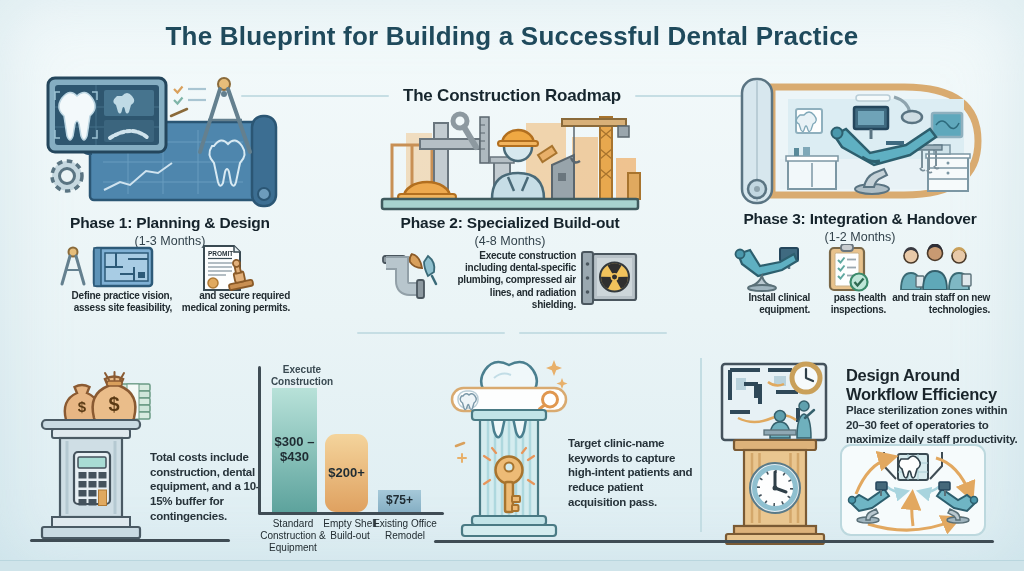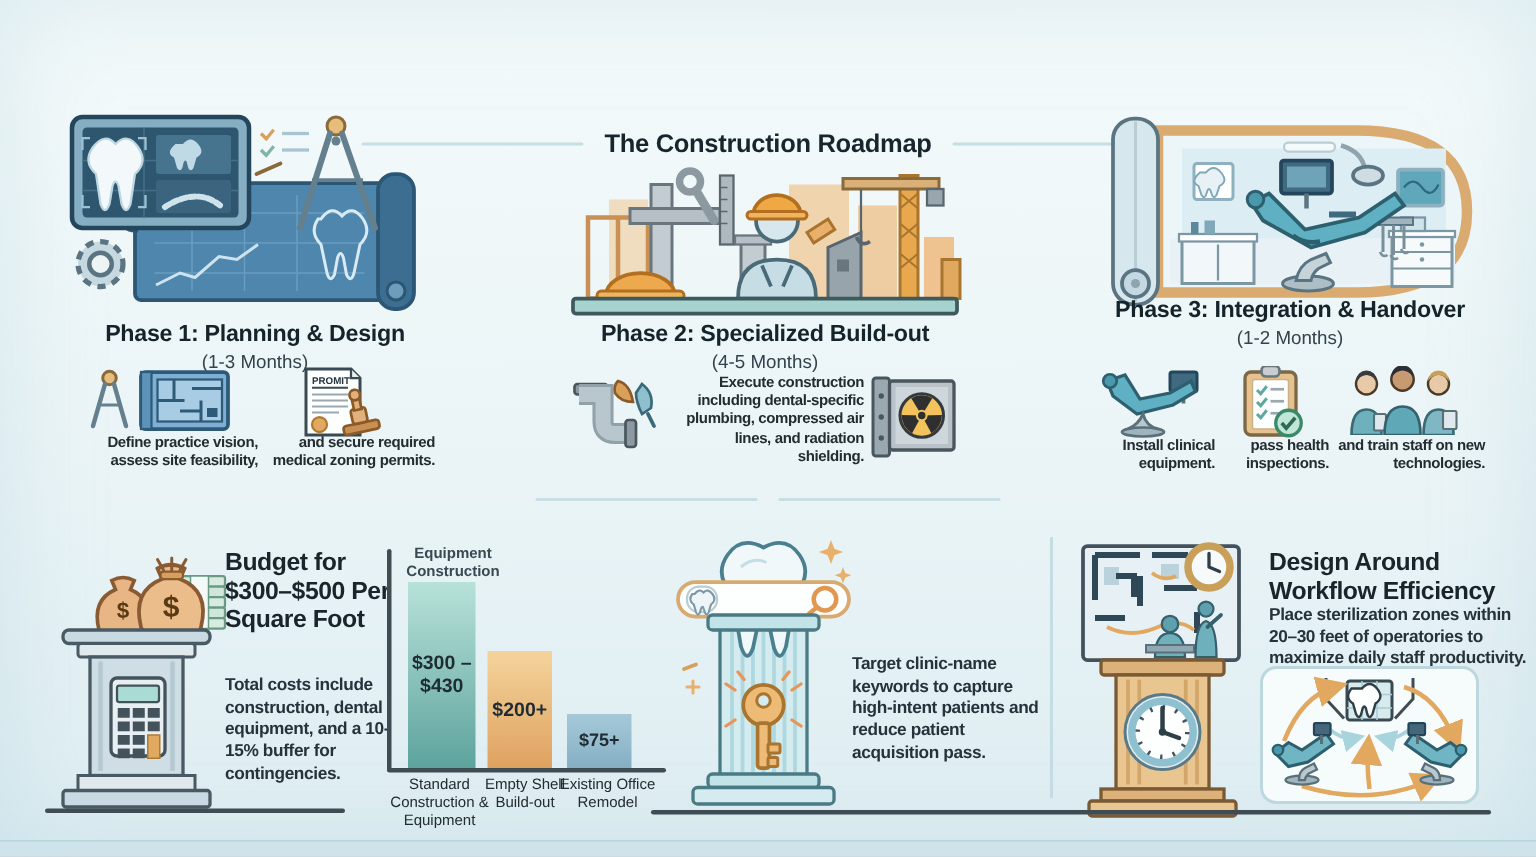--- a/index.html
+++ b/index.html
@@ -22,36 +22,37 @@
   .pbody{font-size:11.5px;font-weight:bold;letter-spacing:-.25px;line-height:1.28;color:#27333a;}
   
   .chart{left:256px;top:362px;width:190px;height:183px;}
   .chart .toplabel{position:absolute;left:12px;top:2px;width:68px;text-align:center;
     font-size:10px;line-height:1.18;font-weight:bold;color:#3a4a52;z-index:0;}
   .chart .yaxis{position:absolute;left:2px;top:4px;height:148px;width:2.5px;background:#3f4c54;border-radius:2px;}
   .chart .xaxis{position:absolute;left:2px;top:150px;width:186px;height:2.5px;background:#3f4c54;border-radius:2px;}
   .bar{position:absolute;bottom:33px;z-index:1;display:flex;align-items:center;justify-content:center;}
   .bar .blabel{font-size:13px;font-weight:bold;color:#1f2c33;text-align:center;white-space:pre-line;line-height:1.15;}
   .bar.b1{left:16px;width:45px;background:linear-gradient(180deg,#b8e2d9 0%,#5da39d 100%);}
-  .bar.b2{left:69px;width:43px;background:linear-gradient(180deg,#f4d49c 0%,#dfa160 100%);}
+  .bar.b2{left:69px;width:43px;background:linear-gradient(180deg,#f4d49c 0%,#dfa160 100%);border-radius:11px;}
   .bar.b3{left:122px;width:43px;background:linear-gradient(180deg,#a6c9d9 0%,#85afc4 100%);}
   .bar.b3 .blabel{font-size:12px;}
   .chart .cat{position:absolute;top:156px;font-size:10px;line-height:1.18;text-align:center;color:#222c31;}
   .cat.c1{left:4px;width:66px;}
   .cat.c2{left:66px;width:56px;}
   .cat.c3{left:114px;width:70px;}
   .vdivider{width:1.5px;background:#c3dde3;}
   .ground{height:2.5px;background:#3f4c54;border-radius:2px;}
   .bottom-strip{left:0;right:0;bottom:0;height:10px;background:#cfe4ea;border-top:1px solid #b9d6de;}
 </style>
 </head>
 <body>
 
 <div class="canvas">
 
+  <div class="abs main-title">The Blueprint for Building a Successful Dental Practice</div>
 
   <div class="abs sec-head" style="top:86px;">
     <span class="hline"></span>
     <span class="sec-text">The Construction Roadmap</span>
     <span class="hline"></span>
   </div>
 
   <svg class="abs" style="left:28px;top:72px;" width="272" height="140" viewBox="0 0 272 140">
     <rect x="62" y="50" width="172" height="78" rx="4" fill="#4e86ad" stroke="#2b5674" stroke-width="2.5"></rect>
     <path d="M62 50 q-13 6 -11 20 q2 13 13 12" fill="#3c6e92" stroke="#2b5674" stroke-width="2"></path>
@@ -156,23 +157,23 @@
     <circle cx="21" cy="116" r="9" fill="#c3d8e2" stroke="#5a7482" stroke-width="2.5"></circle>
     <circle cx="21" cy="116" r="3" fill="#8fa4ae"></circle>
   </svg>
 
   <div class="abs" style="left:30px;top:214px;width:280px;">
     <div class="phtitle">Phase 1: Planning &amp; Design</div>
     <div class="phdur">(1-3 Months)</div>
   </div>
   <div class="abs" style="left:365px;top:214px;width:290px;">
     <div class="phtitle">Phase 2: Specialized Build-out</div>
-    <div class="phdur">(4-5 Months)</div>
-  </div>
-  <div class="abs" style="left:714px;top:198px;width:292px;">
+    <div class="phdur">(4-8 Months)</div>
+  </div>
+  <div class="abs" style="left:714px;top:210px;width:292px;">
     <div class="phtitle">Phase 3: Integration &amp; Handover</div>
     <div class="phdur">(1-2 Months)</div>
   </div>
 
   <svg class="abs" style="left:58px;top:246px;" width="100" height="42" viewBox="0 0 100 42">
     <circle cx="15" cy="6" r="4.5" fill="#e6bd7a" stroke="#8a6a3a" stroke-width="2"></circle>
     <path d="M12 10 L4 38 M18 10 L26 38" stroke="#64808f" stroke-width="3" stroke-linecap="round" fill="none"></path>
     <path d="M7 24 h16" stroke="#64808f" stroke-width="2"></path>
     <rect x="36" y="2" width="58" height="38" rx="3" fill="#7fb0d4" stroke="#2d5a78" stroke-width="2.5"></rect>
     <rect x="36" y="2" width="7" height="38" fill="#5d93b8" stroke="#2d5a78" stroke-width="1.5"></rect>
@@ -300,35 +301,34 @@
         <rect x="74.5" y="119" width="8" height="6.5"></rect>
       <rect x="54.5" y="128" width="8" height="6.5"></rect>
         <rect x="64.5" y="128" width="8" height="6.5"></rect>
       <rect x="54.5" y="137" width="8" height="6.5"></rect>
         <rect x="64.5" y="137" width="8" height="6.5"></rect>
     </g>
     <rect x="74.5" y="128" width="8" height="15.5" fill="#e0a95f" stroke="#b07a34" stroke-width="1"></rect>
     <rect x="28" y="155" width="78" height="10" fill="#dfe9ee" stroke="#4a5a64" stroke-width="2"></rect>
     <rect x="18" y="165" width="98" height="11" rx="2" fill="#c9dae2" stroke="#4a5a64" stroke-width="2.2"></rect>
   </svg>
-  <div class="abs ptitle" style="left:150px;top:366px;width:118px;">Budget for $300–$500 Per Square Foot</div>
   <div class="abs pbody" style="left:150px;top:450px;width:118px;">Total costs include construction, dental equipment, and a 10-15% buffer for contingencies.</div>
 
   <div class="abs chart">
-    <div class="toplabel">Equipment Construction</div>
+    <div class="toplabel">Execute Construction</div>
     <div class="yaxis"></div>
     <div class="xaxis"></div>
     <div class="bar b1" style="height: 124px;">
       <span class="blabel">$300 –
 $430</span>
     </div>
     <div class="bar b2" style="height: 78px;">
       <span class="blabel">$200+</span>
     </div>
-    <div class="bar b3" style="height: 36px; margin-top: 46px;">
+    <div class="bar b3" style="height: 22px; margin-top: 46px;">
       <span class="blabel">$75+</span>
     </div>
     <div class="cat c1">Standard Construction &amp; Equipment</div>
     <div class="cat c2">Empty Shell Build-out</div>
     <div class="cat c3">Existing Office Remodel</div>
   </div>
 
   <svg class="abs" style="left:450px;top:358px;" width="118" height="186" viewBox="0 0 118 186">
     <rect x="30" y="60" width="58" height="100" fill="#d4ecef" stroke="#4a7a84" stroke-width="2.2"></rect>
     <path d="M38 63 v94 M45 63 v94 M52 63 v94 M59 63 v94 M66 63 v94 M73 63 v94 M80 63 v94" stroke="#aed8de" stroke-width="2.5"></path>

